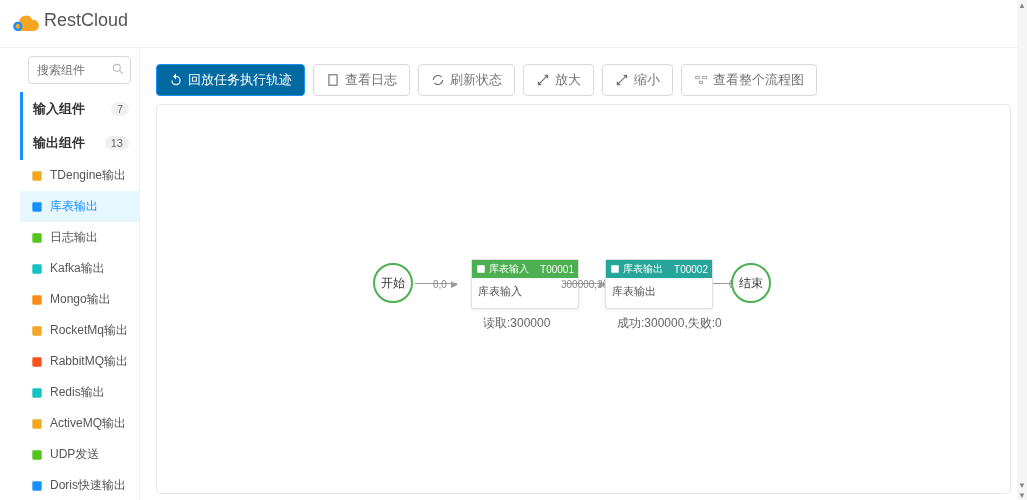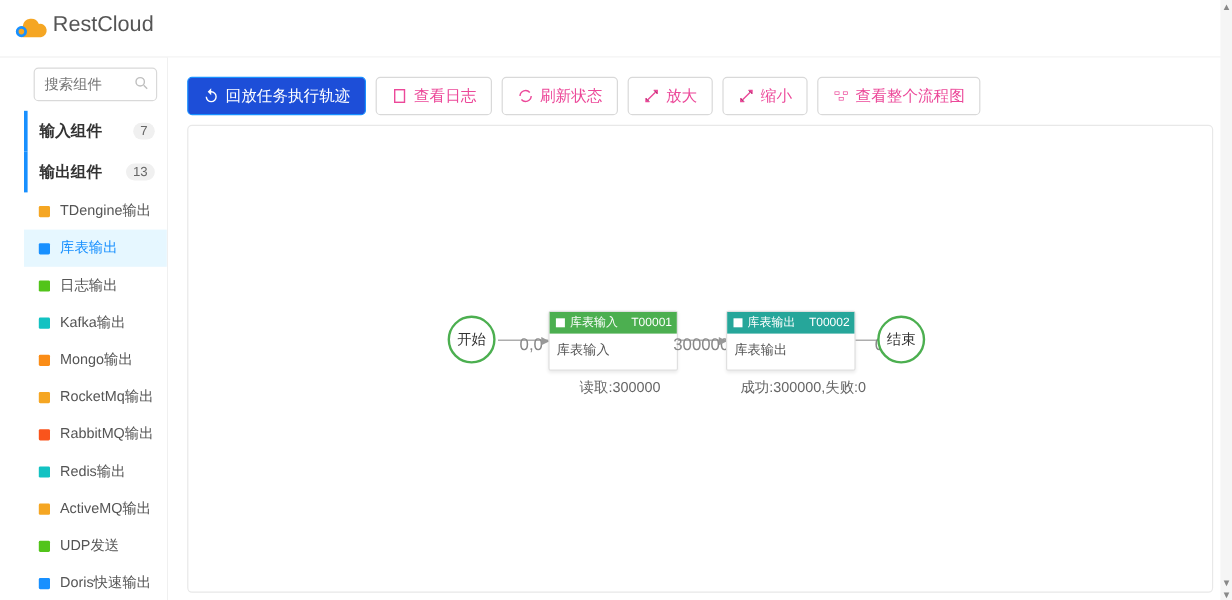--- a/index.html
+++ b/index.html
@@ -23,45 +23,45 @@
     
     .item-list { list-style: none; }
     .item { display: flex; align-items: center; padding: 7px 10px; cursor: pointer; font-size: 12px; color: #555; gap: 6px; }
     .item.active { background: #e6f7ff; color: #1890ff; }
     .item-icon { width: 14px; height: 14px; flex-shrink: 0; }
     .item-label { white-space: nowrap; overflow: hidden; text-overflow: ellipsis; }
     
     .canvas-area { flex: 1; background: #fff; position: relative; padding: 16px; }
     
     .toolbar { display: flex; gap: 8px; margin-bottom: 8px; }
-    .tb-btn { display: flex; align-items: center; gap: 5px; padding: 6px 12px; border: 1px solid #d9d9d9; border-radius: 4px; background: #fff; font-size: 13px; color: #ec4899; cursor: pointer; }
-    .tb-btn.primary { background: #1d4ed8; color: #fff; border-color: #1890ff; }
+    .tb-btn { display: flex; align-items: center; gap: 5px; padding: 6px 12px; border: 1px solid #d9d9d9; border-radius: 4px; background: #fff; font-size: 13px; color: #737373; cursor: pointer; }
+    .tb-btn.primary { background: #0369a1; color: #fff; border-color: #1890ff; }
     .tb-icon { width: 14px; height: 14px; }
     
     .canvas { border: 1px solid #e8e8e8; border-radius: 4px; height: 390px; position: relative; background: #fff; }
     
     .node-circle { position: absolute; width: 40px; height: 40px; border: 2px solid #4caf50; border-radius: 50%; display: flex; align-items: center; justify-content: center; font-size: 12px; color: #333; background: #fff; }
     .node-start { left: 216px; top: 158px; }
     .node-end { left: 574px; top: 158px; }
     
     .node-box { position: absolute; width: 108px; height: 50px; border: 1px solid #e0e0e0; border-radius: 2px; background: #fff; box-shadow: 0 1px 3px rgba(0,0,0,0.08); }
     .node-box-header { height: 18px; display: flex; align-items: center; padding: 0 4px; font-size: 10px; color: #fff; gap: 3px; }
     .node-box-header.green { background: #4caf50; }
     .node-box-header.teal { background: #26a69a; }
     .node-box-title { flex: 1; }
     .node-box-id { font-size: 10px; }
     .node-box-body { padding: 6px; font-size: 11px; color: #555; }
-    .node-box1 { left: 300px; top: 154px; }
+    .node-box1 { left: 314px; top: 154px; }
     .node-box2 { left: 448px; top: 154px; }
     
     .node-stat { position: absolute; font-size: 12px; color: #666; }
     .stat1 { left: 326px; top: 210px; }
     .stat2 { left: 460px; top: 210px; }
     
-    .edge-label { position: absolute; font-size: 14px; color: #888; }
+    .edge-label { position: absolute; font-size: 10px; color: #888; }
     .el1 { left: 276px; top: 174px; }
     .el2 { left: 404px; top: 174px; }
     .el3 { left: 572px; top: 174px; }
     
     .edge-line { position: absolute; height: 1px; background: #999; top: 178px; }
     .line1 { left: 258px; width: 42px; }
     .line2 { left: 408px; width: 40px; }
     .line3 { left: 556px; width: 44px; }
     .arrow { position: absolute; top: 174px; font-size: 9px; color: #999; }
     .ar1 { left: 294px; }

